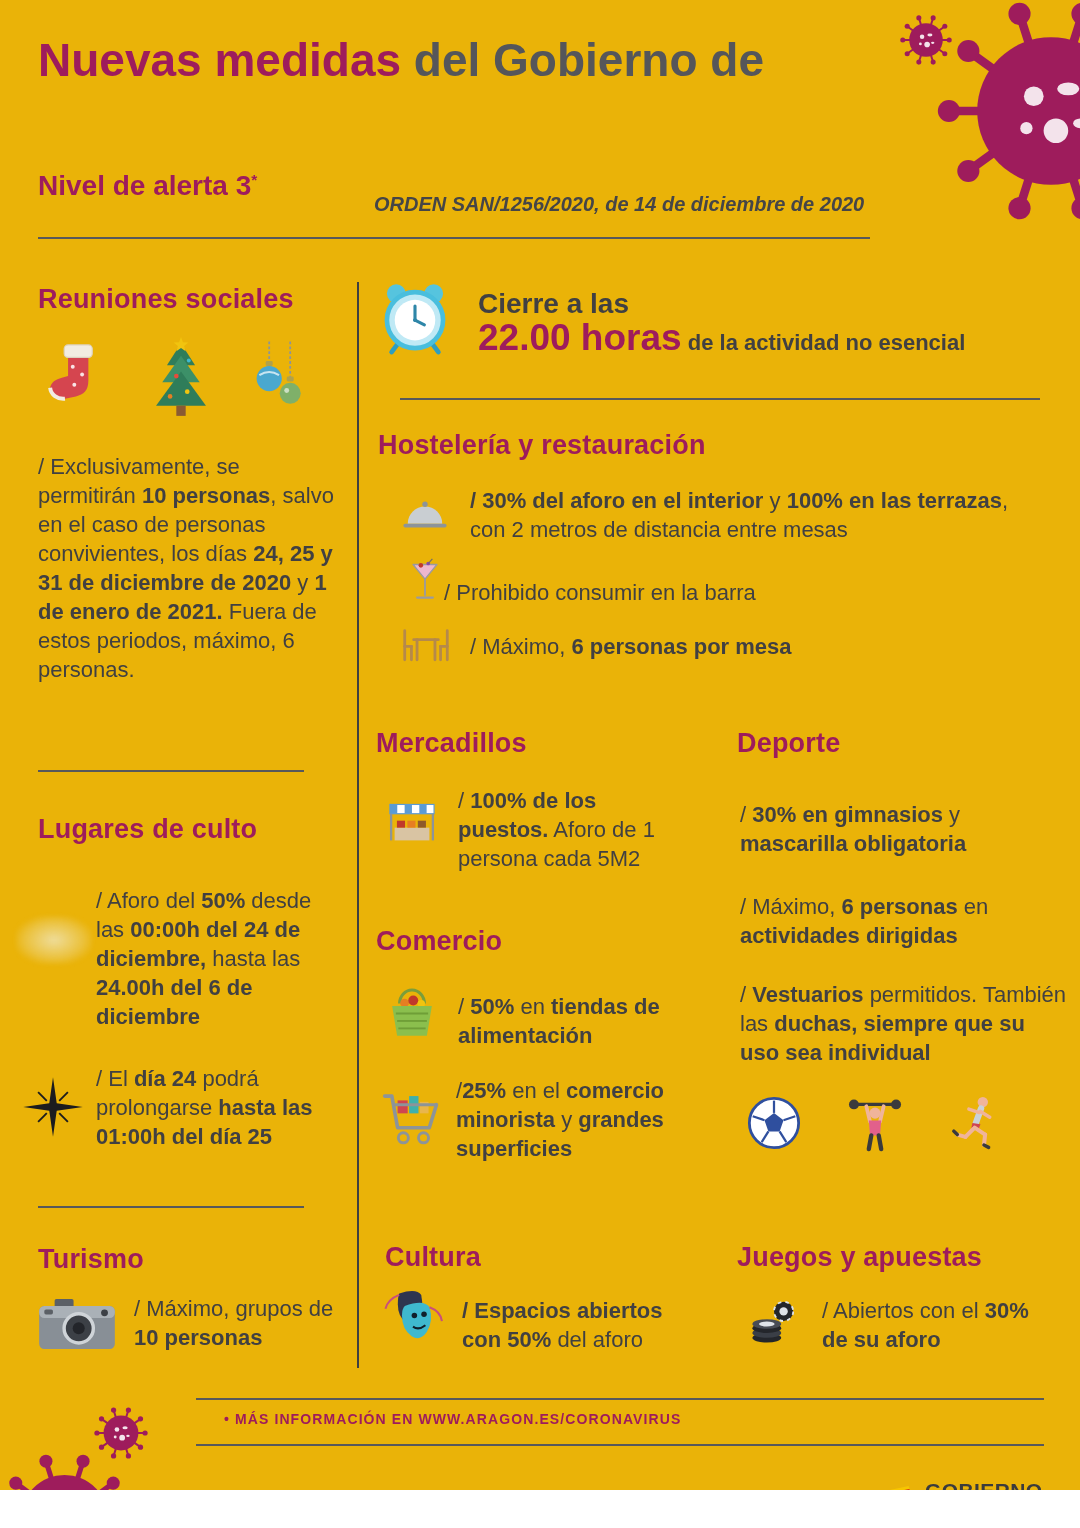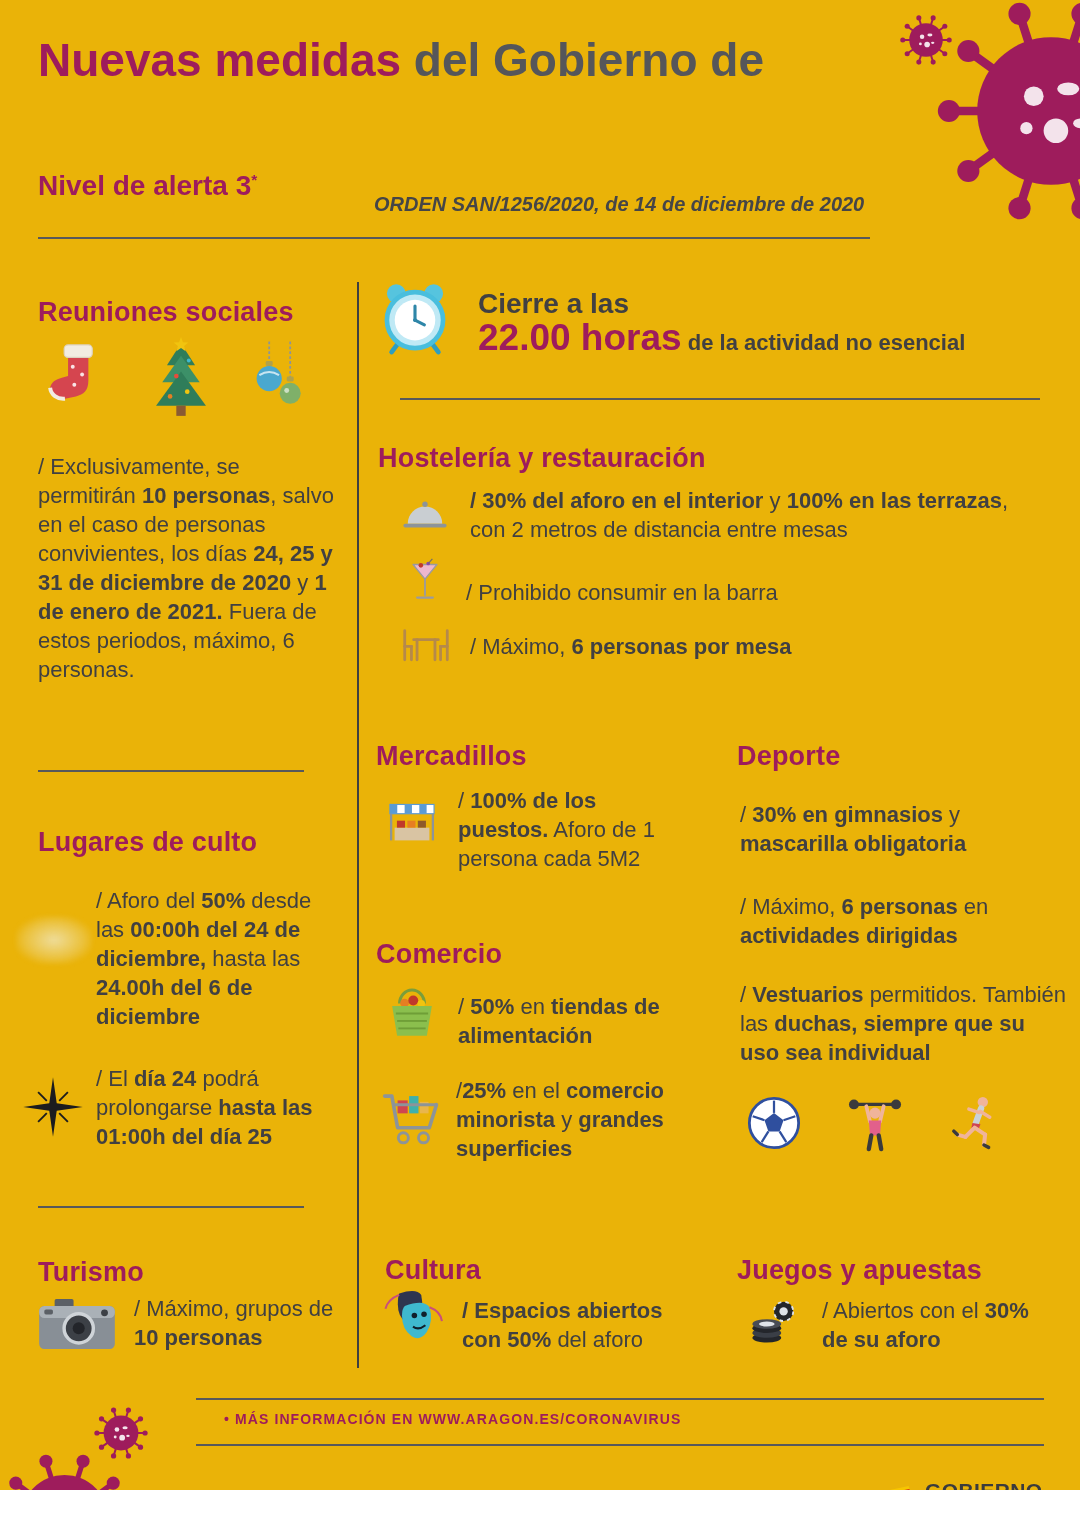--- a/index.html
+++ b/index.html
@@ -10,21 +10,21 @@
   p,h1,h2{margin:0;padding:0;}
   .page{
     position:relative;width:1080px;height:1490px;background:#eab308;overflow:hidden;
     font-family:"Liberation Sans","DejaVu Sans",sans-serif;color:var(--dark);
   }
   .abs{position:absolute;}
   .title{font-size:46px;line-height:1.16;font-weight:600;color:#55565a;}
   .title .m{font-weight:800;}
   .alert{font-size:28px;font-weight:600;color:var(--accent);}
   .order{font-size:20px;font-style:italic;font-weight:700;color:#454547;}
-  .heading{font-size:27px;font-weight:800;color:var(--accent);letter-spacing:.2px;margin-top:13px;}
+  .heading{font-size:27px;font-weight:800;color:var(--accent);letter-spacing:.2px;}
   .body{font-size:22px;line-height:1.32;color:var(--dark);}
   .b{font-weight:700;}
   .m{color:var(--accent);}
   .sup{vertical-align:super;font-size:55%;}
   .big{font-size:37px;font-weight:800;color:var(--accent);}
   .rule{background:#57585b;height:2px;}
   .vrule{background:#3f3f41;}
   .closing-label{font-size:28px;font-weight:700;}
   .footer-info{font-size:14px;font-weight:600;letter-spacing:1.1px;color:var(--accent);}
   .logo-text{font-size:21px;font-weight:800;color:#3b3b3d;line-height:1.08;letter-spacing:.4px;}
@@ -182,21 +182,21 @@
   <p class="abs body" style="left:470px;top:486px;width:572px"><span class="b">/ 30% del aforo en el interior</span><span> y </span><span class="b">100% en las terrazas</span><span>, con 2 metros de distancia entre mesas</span></p>
 
   <svg class="abs" style="left:402px;top:548px" width="46" height="66" viewBox="0 0 100 100">
     <path d="M24,14 L76,14 L50,46 Z" fill="#eeb7cd" stroke="#9a9aa0" stroke-width="3" stroke-linejoin="round"></path>
     <line x1="50" y1="46" x2="50" y2="82" stroke="#9a9aa0" stroke-width="4"></line>
     <line x1="33" y1="86" x2="67" y2="86" stroke="#9a9aa0" stroke-width="5" stroke-linecap="round"></line>
     <circle cx="41" cy="16" r="5" fill="#c0392b"></circle>
     <circle cx="57" cy="12" r="4" fill="#8e44ad"></circle>
     <line x1="57" y1="12" x2="66" y2="2" stroke="#6d6d72" stroke-width="2.5"></line>
   </svg>
-  <p class="abs body" style="left:466px;top:578px;width:520px"><span>/ Prohibido consumir en la barra</span></p>
+  <p class="abs body" style="left:444px;top:578px;width:520px"><span>/ Prohibido consumir en la barra</span></p>
 
   <svg class="abs" style="left:398px;top:620px" width="56" height="46" viewBox="0 0 100 80">
     <g stroke="#b5894b" stroke-width="5" stroke-linecap="round" fill="none">
       <line x1="28" y1="34" x2="72" y2="34"></line>
       <line x1="34" y1="34" x2="34" y2="70"></line>
       <line x1="66" y1="34" x2="66" y2="70"></line>
       <line x1="12" y1="18" x2="12" y2="70"></line>
       <line x1="12" y1="46" x2="24" y2="46"></line>
       <line x1="24" y1="46" x2="24" y2="70"></line>
       <line x1="88" y1="18" x2="88" y2="70"></line>

